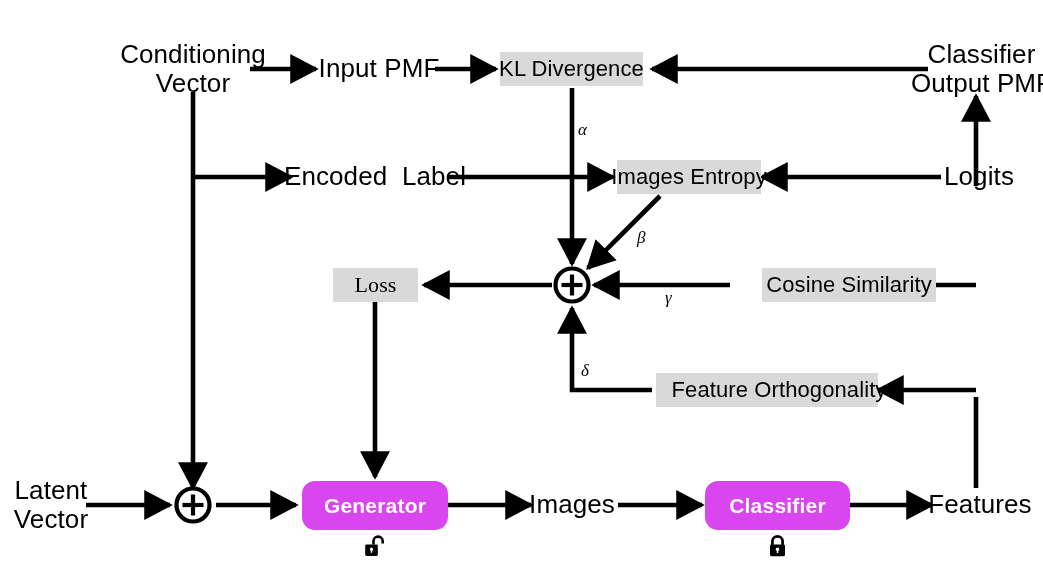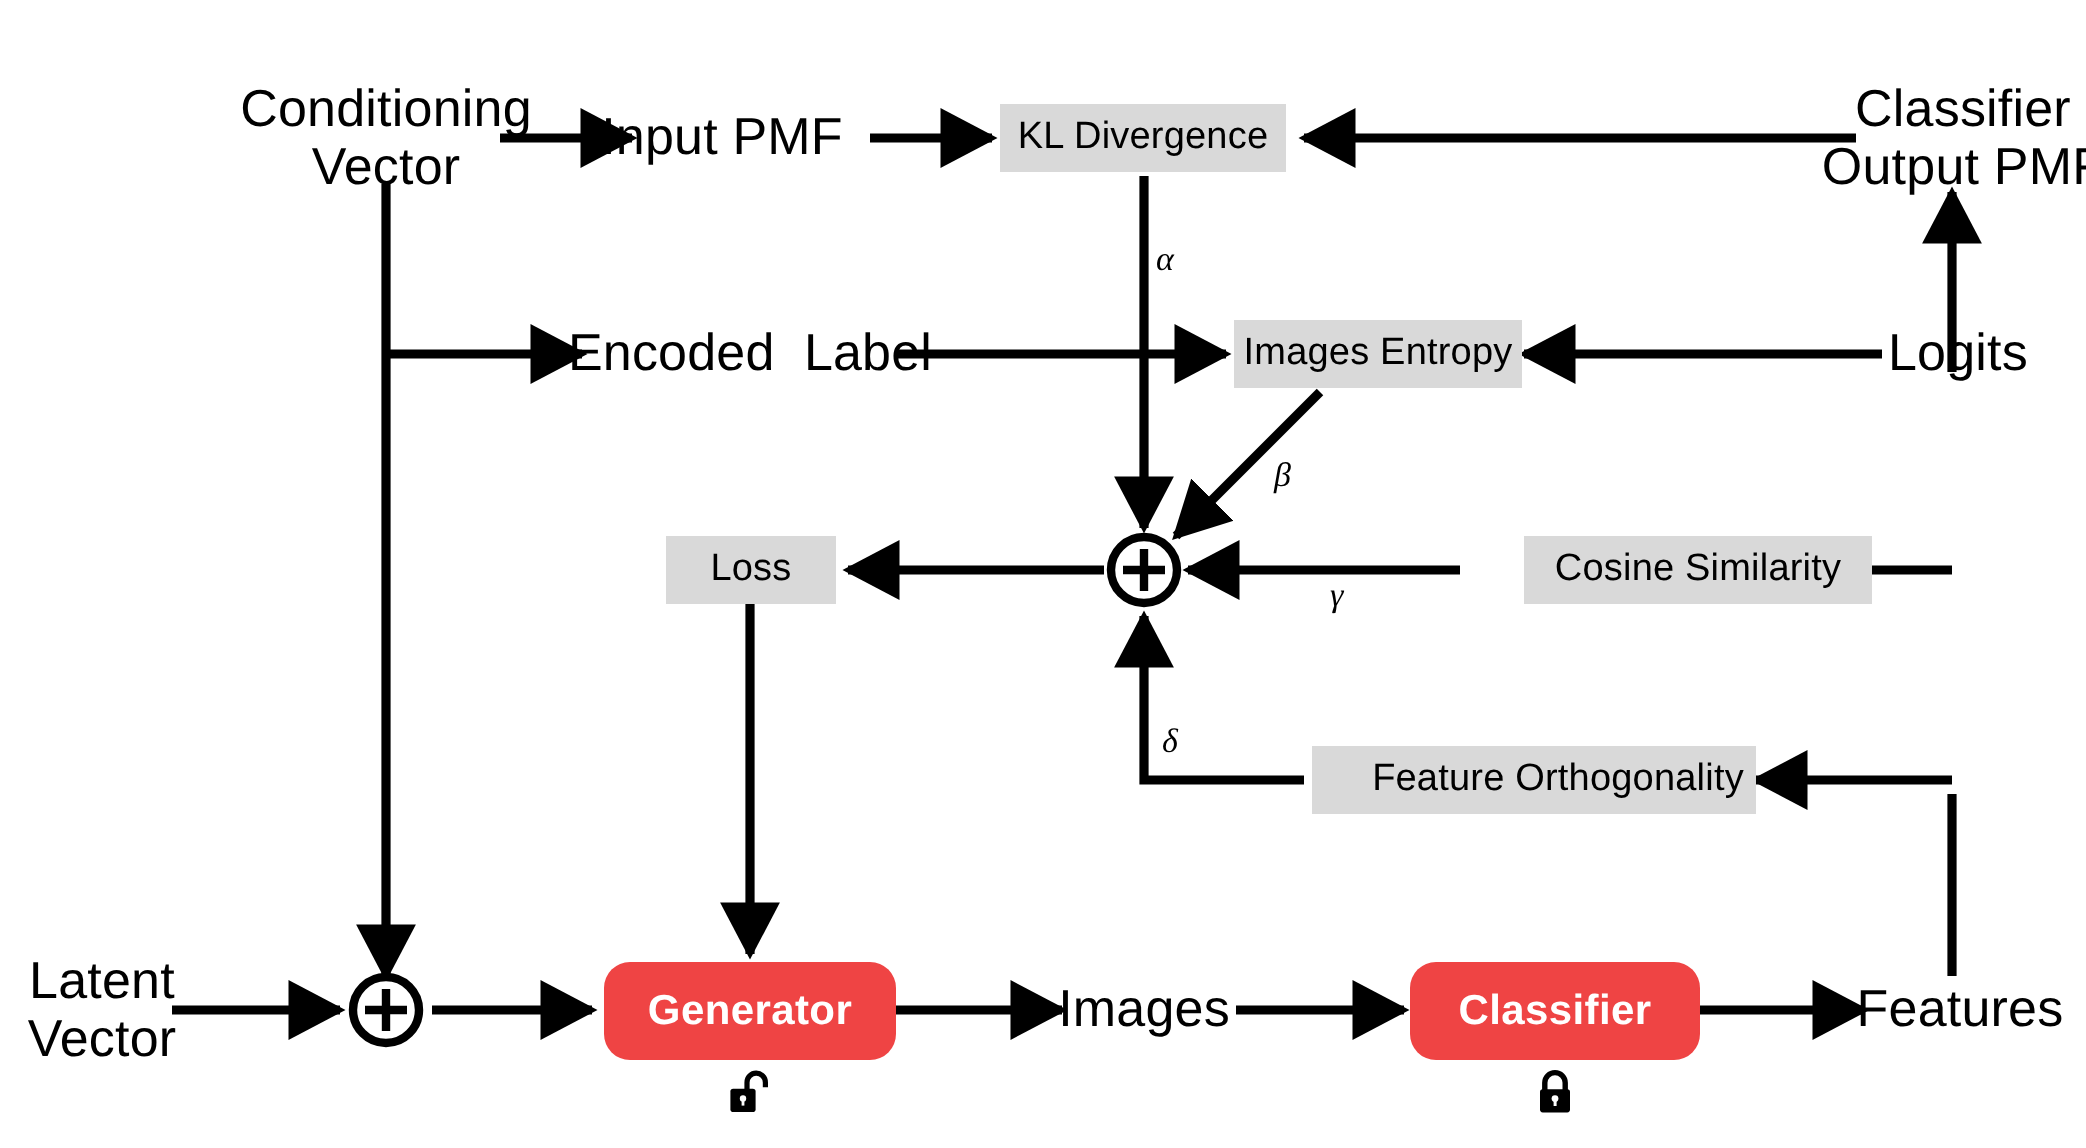--- a/index.html
+++ b/index.html
@@ -39,26 +39,26 @@
   
   .label-node {
     font-size: 26px;
     color: #000000;
     letter-spacing: 0.1px;
   }
   
   .box-gray {
     background: #d9d9d9;
     color: #000000;
-    font-size: 19px;
+    font-size: 22px;
     letter-spacing: 0.1px;
   }
   
   .box-black {
-    background: #ef4444;
+    background: #d946ef;
     color: #ffffff;
     font-size: 21px;
     font-weight: bold;
     border-radius: 13px;
     letter-spacing: 0.2px;
   }
   
   .greek {
     position: absolute;
     font-family: "Liberation Serif", serif;
@@ -130,41 +130,41 @@
 
       <line x1="850" y1="505" x2="932" y2="505" marker-end="url(#ah)"></line>
 
       <line x1="976" y1="488" x2="976" y2="397"></line>
     </g>
   </svg>
 
   <div class="node label-node" style="left:127px; top:44px; width:132px; height:50px;">Conditioning
 Vector</div>
 
-  <div class="node label-node" style="left:304px; top:55px; width:114px; height:28px;">Input PMF</div>
+  <div class="node label-node" style="left:322px; top:55px; width:114px; height:28px;">Input PMF</div>
 
   <div class="node label-node" style="left:920px; top:44px; width:123px; height:50px;">Classifier
 Output PMF</div>
 
   <div class="node label-node" style="left:300px; top:163px; width:150px; height:28px;">Encoded  Label</div>
 
   <div class="node label-node" style="left:942px; top:163px; width:74px; height:28px;">Logits</div>
 
   <div class="node label-node" style="left:12px; top:480px; width:78px; height:50px;text-align:center;">Latent
 Vector</div>
 
   <div class="node label-node" style="left:530px; top:491px; width:84px; height:28px;">Images</div>
 
   <div class="node label-node" style="left:932px; top:491px; width:96px; height:28px;">Features</div>
 
   <div class="node box-gray" style="left:500px; top:52px; width:143px; height:34px;">KL Divergence</div>
 
   <div class="node box-gray" style="left:617px; top:160px; width:144px; height:34px;">Images Entropy</div>
 
-  <div class="node box-gray" style="left:333px; top:268px; width:85px; height:34px;">Loss</div>
+  <div class="node box-gray" style="left:333px; top:268px; width:85px; height:34px;font-family:Liberation Serif, serif;">Loss</div>
 
   <div class="node box-gray" style="left:762px; top:268px; width:174px; height:34px;">Cosine Similarity</div>
 
   <div class="node box-gray" style="left:656px; top:373px; width:222px; height:34px;padding-left:24px;">Feature Orthogonality</div>
 
   <div class="node box-black" style="left:302px; top:481px; width:146px; height:49px;">Generator</div>
 
   <div class="node box-black" style="left:705px; top:481px; width:145px; height:49px;">Classifier</div>
 
   <div class="lock" style="left:360px; top:534px; width:30px; height:26px;">

